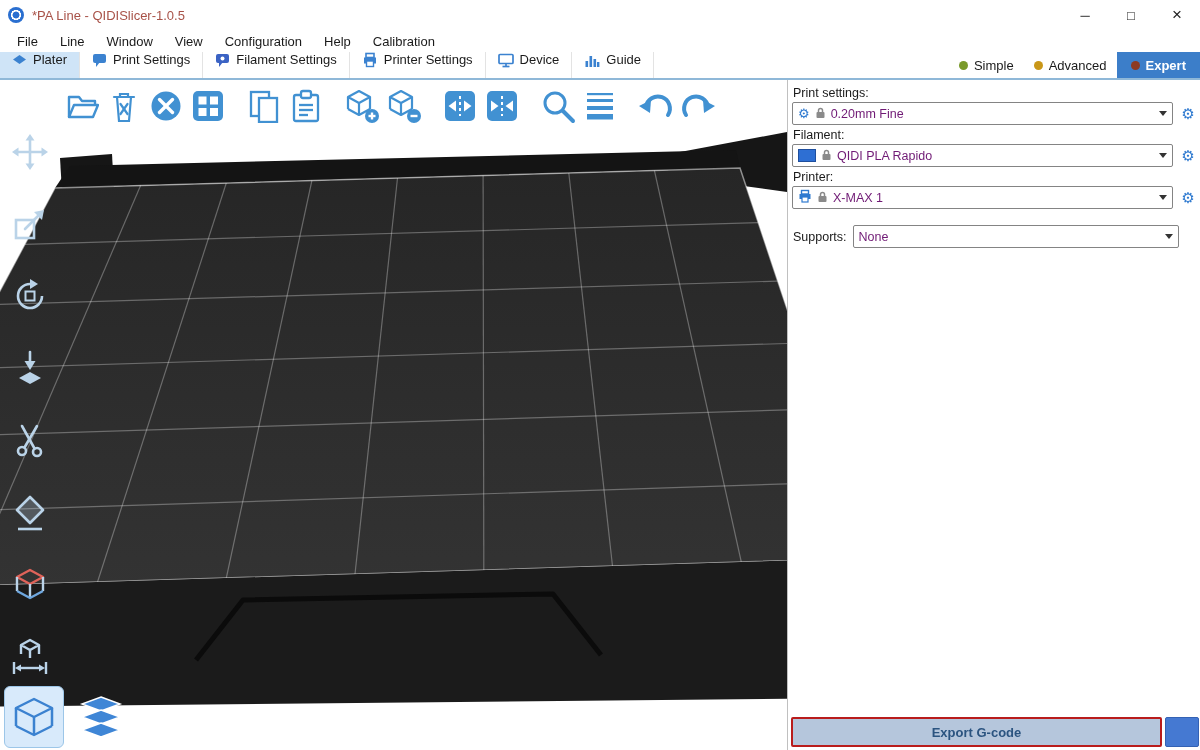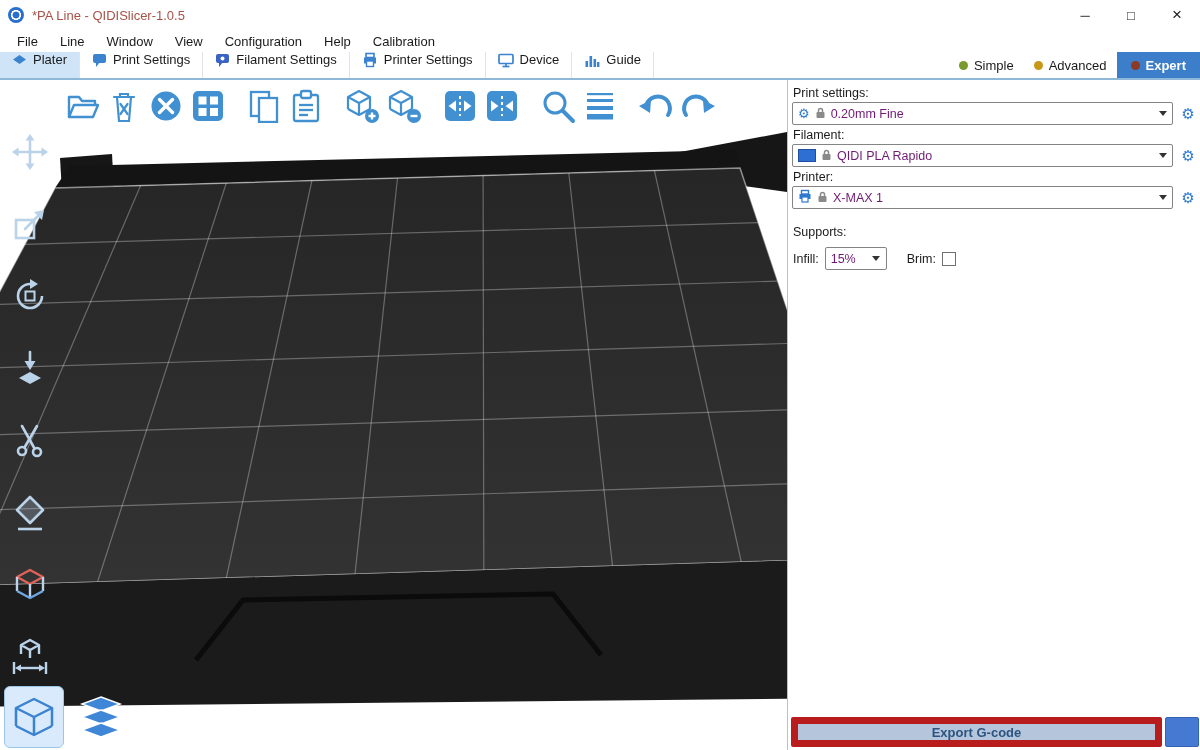--- a/index.html
+++ b/index.html
@@ -56,21 +56,21 @@
   .swatch{width:16px;height:11px;background:#2e6fd3;border:1px solid #1f4f9e;}
   .inline-row{display:flex;align-items:center;gap:6px;margin:16px 1px 0 1px;}
   .inline-row.second{margin-top:8px;}
   .combo.small{flex:0 0 62px;}
   .cb{width:14px;height:14px;border:1px solid #707070;background:#fff;box-sizing:border-box;}
   .objtable{display:flex;align-items:stretch;height:23px;border-top:1px solid #c6c6c6;border-bottom:1px solid #c6c6c6;margin-top:12px;color:#111;}
   .ot-name{flex:0 0 186px;display:flex;align-items:center;padding-left:12px;border-right:1px solid #c6c6c6;}
   .ot-mid{flex:0 0 28px;border-right:1px solid #c6c6c6;}
   .ot-edit{flex:1;display:flex;align-items:center;justify-content:center;}
   .export-row{position:absolute;left:3px;right:1px;bottom:3px;height:30px;display:flex;gap:3px;}
-  .export-main{flex:1;background:#b5c6dc;border:7px solid #b91c1c;color:#2b5480;font-weight:700;font-size:13px;
+  .export-main{flex:1;background:#b5c6dc;border:2px solid #b91c1c;color:#2b5480;font-weight:700;font-size:13px;
                display:flex;align-items:center;justify-content:center;border-radius:2px;}
   .export-side{width:32px;background:#4579d2;border:1px solid #3462b4;border-radius:2px;}
 </style>
 </head>
 <body>
 
 <div>
 
   <div class="titlebar">
     <span class="applogo"></span>
@@ -451,33 +451,28 @@
         <span class="val">X-MAX 1</span>
         <span class="dd">
             <span class="tri"></span>
           </span>
       </div>
       <span class="side-gear">⚙</span>
     </div>
 
     <div class="inline-row">
       <span>Supports:</span>
-    </div>
-
-    <div class="inline-row second">
-      <span>Infill:</span>
-      <div class="combo small">
-        <span class="val">15%</span>
+      <div class="combo" style="margin-right:18px;">
+        <span class="val">None</span>
         <span class="dd">
             <span class="tri"></span>
           </span>
       </div>
-      <span style="margin-left:14px;">Brim:</span>
-      <span class="cb"></span>
-    </div>
+    </div>
+
 
     <div style="height:380px;"></div>
 
     <div class="export-row">
       <div class="export-main">Export G-code</div>
       <div class="export-side"></div>
     </div>
   </div>
 
 </div>

